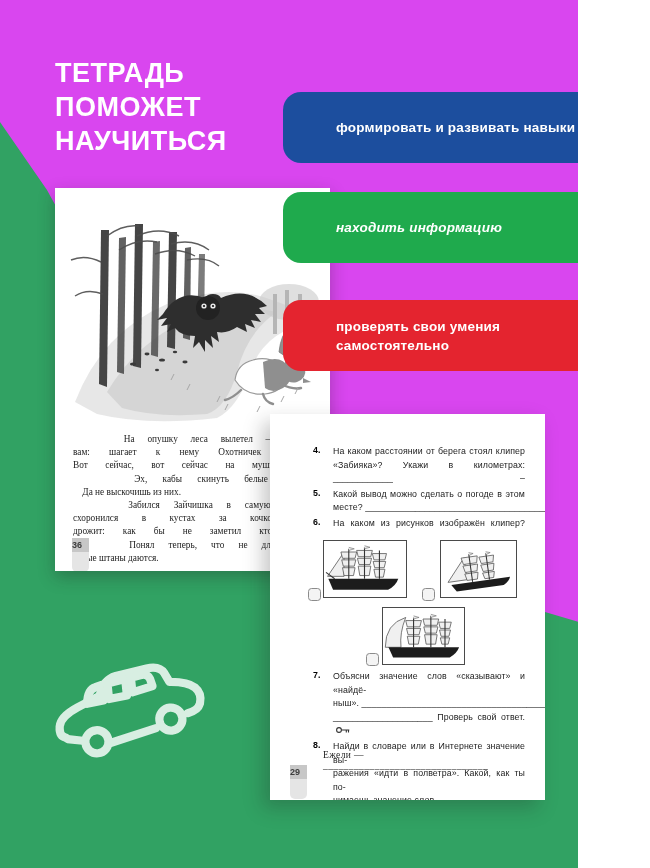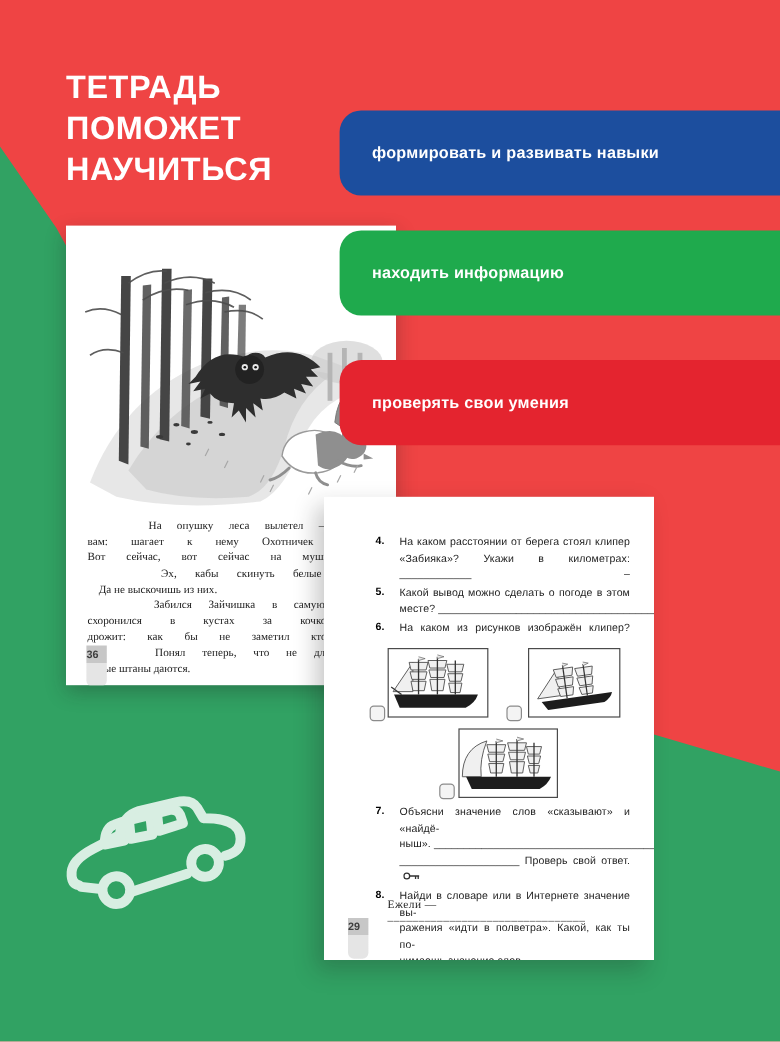--- a/index.html
+++ b/index.html
@@ -1,35 +1,35 @@
 <!DOCTYPE html>
 <html><head>
 <meta charset="utf-8">
 <style>
   * { margin:0; padding:0; box-sizing:border-box; }
   html,body { width:650px; height:868px; overflow:hidden; font-family:"Liberation Sans", sans-serif; }
-  #canvas { position:relative; width:650px; height:868px; background:#ef4444; overflow:hidden; }
+  #canvas { position:relative; width:578px; height:868px; background:#d946ef; overflow:hidden; }
 
   
   #green-bg { position:absolute; inset:0;
     background:#31a263;
     clip-path:polygon(0 122px, 47px 190px, 250px 560px, 545px 612px, 650px 643px, 650px 868px, 0 868px);
   }
 
   
   #heading { position:absolute; left:55px; top:56px; color:#ffffff;
     font-size:27px; font-weight:bold; line-height:34px; letter-spacing:.5px; }
 
   
   .banner { position:absolute; left:283px; width:367px; height:71px;
     border-radius:18px 0 0 18px; color:#fff; display:flex; flex-direction:column;
     justify-content:center; padding-left:27px; }
-  .banner .bline { font-size:13.5px; font-weight:bold; line-height:19px; letter-spacing:.2px; }
+  .banner .bline { font-size:13.5px; font-weight:bold; line-height:19px; letter-spacing:.2px;margin-left:26px; }
   #banner-blue  { top:92px;  background:#1c4e9e; }
-  #banner-green { top:192px; background:#1faa4d; }
+  #banner-green { top:192px; background:#1faa4d;font-style:italic; }
   #banner-red   { top:300px; background:#e4242f; }
 
   
   .page { position:absolute; background:#ffffff; overflow:hidden;
     box-shadow:0 6px 16px rgba(30,30,30,.30); }
   #left-page  { left:55px;  top:188px; width:275px; height:383px; z-index:2; }
   #right-page { left:270px; top:414px; width:275px; height:386px; z-index:3;
     box-shadow:-7px 8px 18px rgba(30,30,30,.25); }
   .banner { z-index:4; }
 
@@ -88,20 +88,21 @@
   </div>
 
   <div class="banner" id="banner-blue">
     <div class="bline">формировать и развивать навыки</div>
   </div>
   <div class="banner" id="banner-green">
     <div class="bline">находить информацию</div>
   </div>
   <div class="banner" id="banner-red">
     <div class="bline">проверять свои умения</div>
+    <div class="bline">самостоятельно</div>
   </div>
 
   <div class="page" id="left-page">
     <svg id="illustration" width="252" height="228" viewBox="0 0 252 228">
 
       <path d="M8 200 Q35 130 100 102 Q160 80 205 98 Q235 108 245 120 Q200 128 185 165 Q172 205 150 216 Q80 224 30 212 Z" fill="#d4d4d4" opacity="0.55"></path>
       <path d="M40 190 Q70 140 120 118 Q170 100 210 110 Q180 130 170 170 Q160 205 140 212 Q90 216 55 206 Z" fill="#c3c3c3" opacity="0.5"></path>
 
       <g fill="#454545">
         <path d="M34 28 L42 28 L40 185 L32 182 Z"></path>

